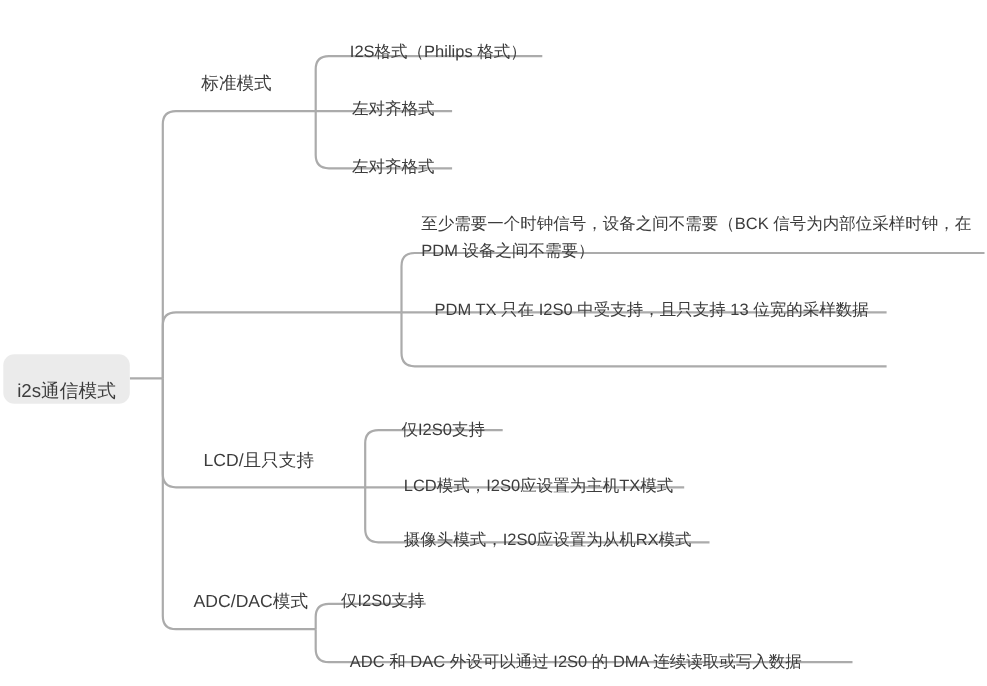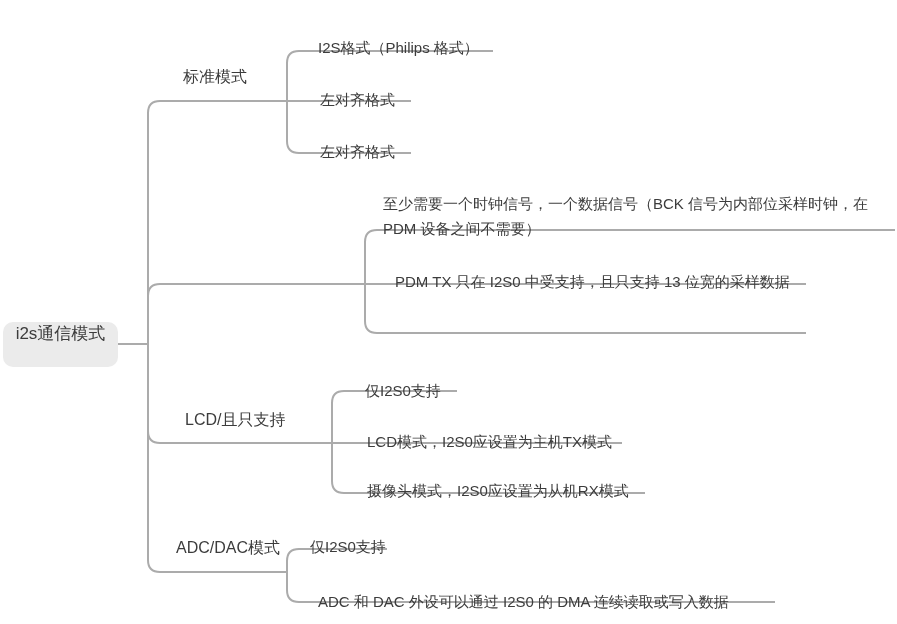--- a/index.html
+++ b/index.html
@@ -19,21 +19,21 @@
     overflow:hidden;
   }
   .connectors{position:absolute;left:0;top:0;width:897px;height:624px;}
   .connectors path{fill:none;stroke:var(--line);stroke-width:2;stroke-linecap:butt;}
   .node{position:absolute;white-space:nowrap;line-height:1;}
   .branch-label{font-size:16px;}
   .leaf-label{font-size:15px;margin-top:22px;}
   .root-node{
     position:absolute;left:3px;top:322px;width:115px;height:45px;
     background:var(--root-bg);border-radius:10px;
-    display:flex;align-items:flex-start;justify-content:center;
+    display:flex;align-items:flex-end;justify-content:center;
     font-size:17px;
   }
 </style>
 </head>
 <body>
 
 <div class="canvas">
 
   <svg class="connectors" viewBox="0 0 897 624" xmlns="http://www.w3.org/2000/svg" aria-hidden="true">
 
@@ -66,21 +66,21 @@
 
   <div class="node branch-label" style="left:183px;top:69px">标准模式</div>
   <div class="node branch-label" style="left:185px;top:412px">LCD/且只支持</div>
   <div class="node branch-label" style="left:176px;top:540px">ADC/DAC模式</div>
 
   <div class="node leaf-label" style="left:318px;top:18px">I2S格式（Philips 格式）</div>
   <div class="node leaf-label" style="left:320px;top:70px">左对齐格式</div>
   <div class="node leaf-label" style="left:320px;top:122px">左对齐格式</div>
 
   <div>
-    <div class="node leaf-label" style="left:383px;top:174px">至少需要一个时钟信号，一个数据信号（BCK 信号为内部位采样时钟，在</div>
+    <div class="node leaf-label" style="left:383px;top:174px">至少需要一个时钟信号，设备之间不需要（BCK 信号为内部位采样时钟，在</div>
     <div class="node leaf-label" style="left:383px;top:199px">PDM 设备之间不需要）</div>
   </div>
   <div class="node leaf-label" style="left:395px;top:252px">PDM TX 只在 I2S0 中受支持，且只支持 13 位宽的采样数据</div>
 
   <div class="node leaf-label" style="left:365px;top:361px">仅I2S0支持</div>
   <div class="node leaf-label" style="left:367px;top:412px">LCD模式，I2S0应设置为主机TX模式</div>
   <div class="node leaf-label" style="left:367px;top:461px">摄像头模式，I2S0应设置为从机RX模式</div>
 
   <div class="node leaf-label" style="left:310px;top:517px">仅I2S0支持</div>
   <div class="node leaf-label" style="left:318px;top:572px">ADC 和 DAC 外设可以通过 I2S0 的 DMA 连续读取或写入数据</div>

